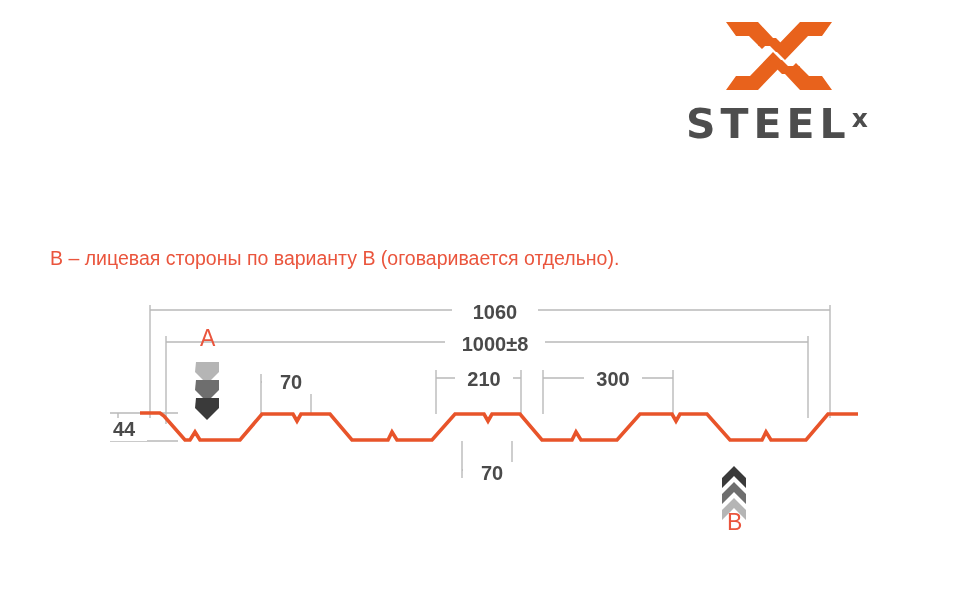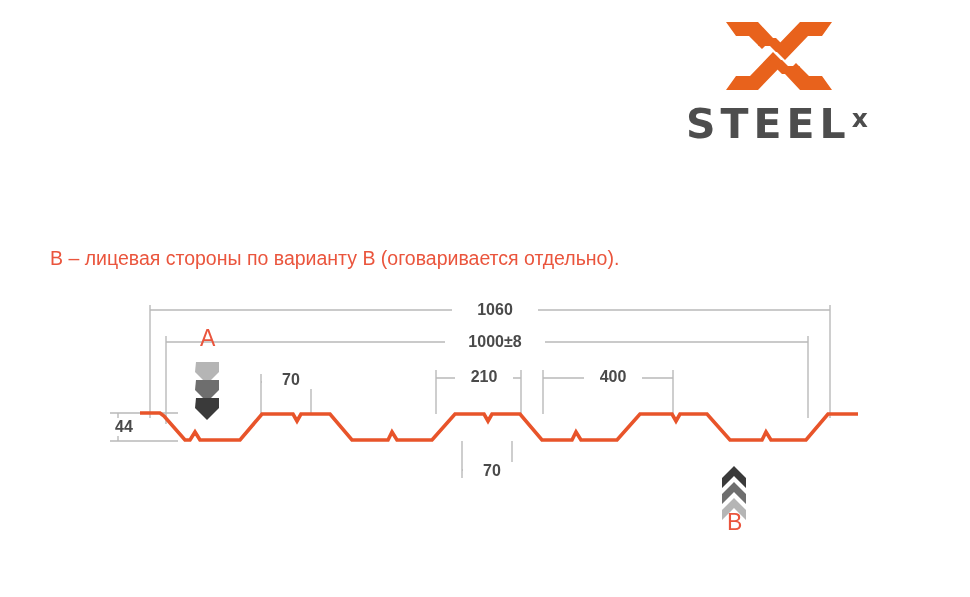--- a/index.html
+++ b/index.html
@@ -80,21 +80,21 @@
     top: 0;
     width: 970px;
     height: 597px;
   }
 
   
   .dim-label {
     position: absolute;
     font-family: "Liberation Sans", sans-serif;
     font-weight: bold;
-    font-size: 16px;
+    font-size: 20px;
     color: #4a4a4a;
     background: #ffffff;
     padding: 0 5px;
     white-space: nowrap;
     text-align: center;
   }
 
   
   .marker-letter {
     position: absolute;
@@ -195,21 +195,21 @@
   </svg>
 
   <div class="dim-label" style="left:452px; top:301px; width:76px;">1060</div>
 
   <div class="dim-label" style="left:445px; top:333px; width:90px;text-align:center;">1000±8</div>
 
   <div class="dim-label" style="left:262px; top:371px; width:48px;">70</div>
 
   <div class="dim-label" style="left:455px; top:368px; width:48px;">210</div>
 
-  <div class="dim-label" style="left:584px; top:368px; width:48px;">400</div>
+  <div class="dim-label" style="left:584px; top:368px; width:48px;">300</div>
 
   <div class="dim-label" style="left:463px; top:462px; width:48px;">70</div>
 
   <div class="dim-label" style="left:101px; top:418px; width:36px;">44</div>
 
   <div class="marker-letter" style="left:200px; top:325px;">A</div>
 
   <div class="marker-letter" style="left:727px; top:509px;">B</div>
 
 </div>

